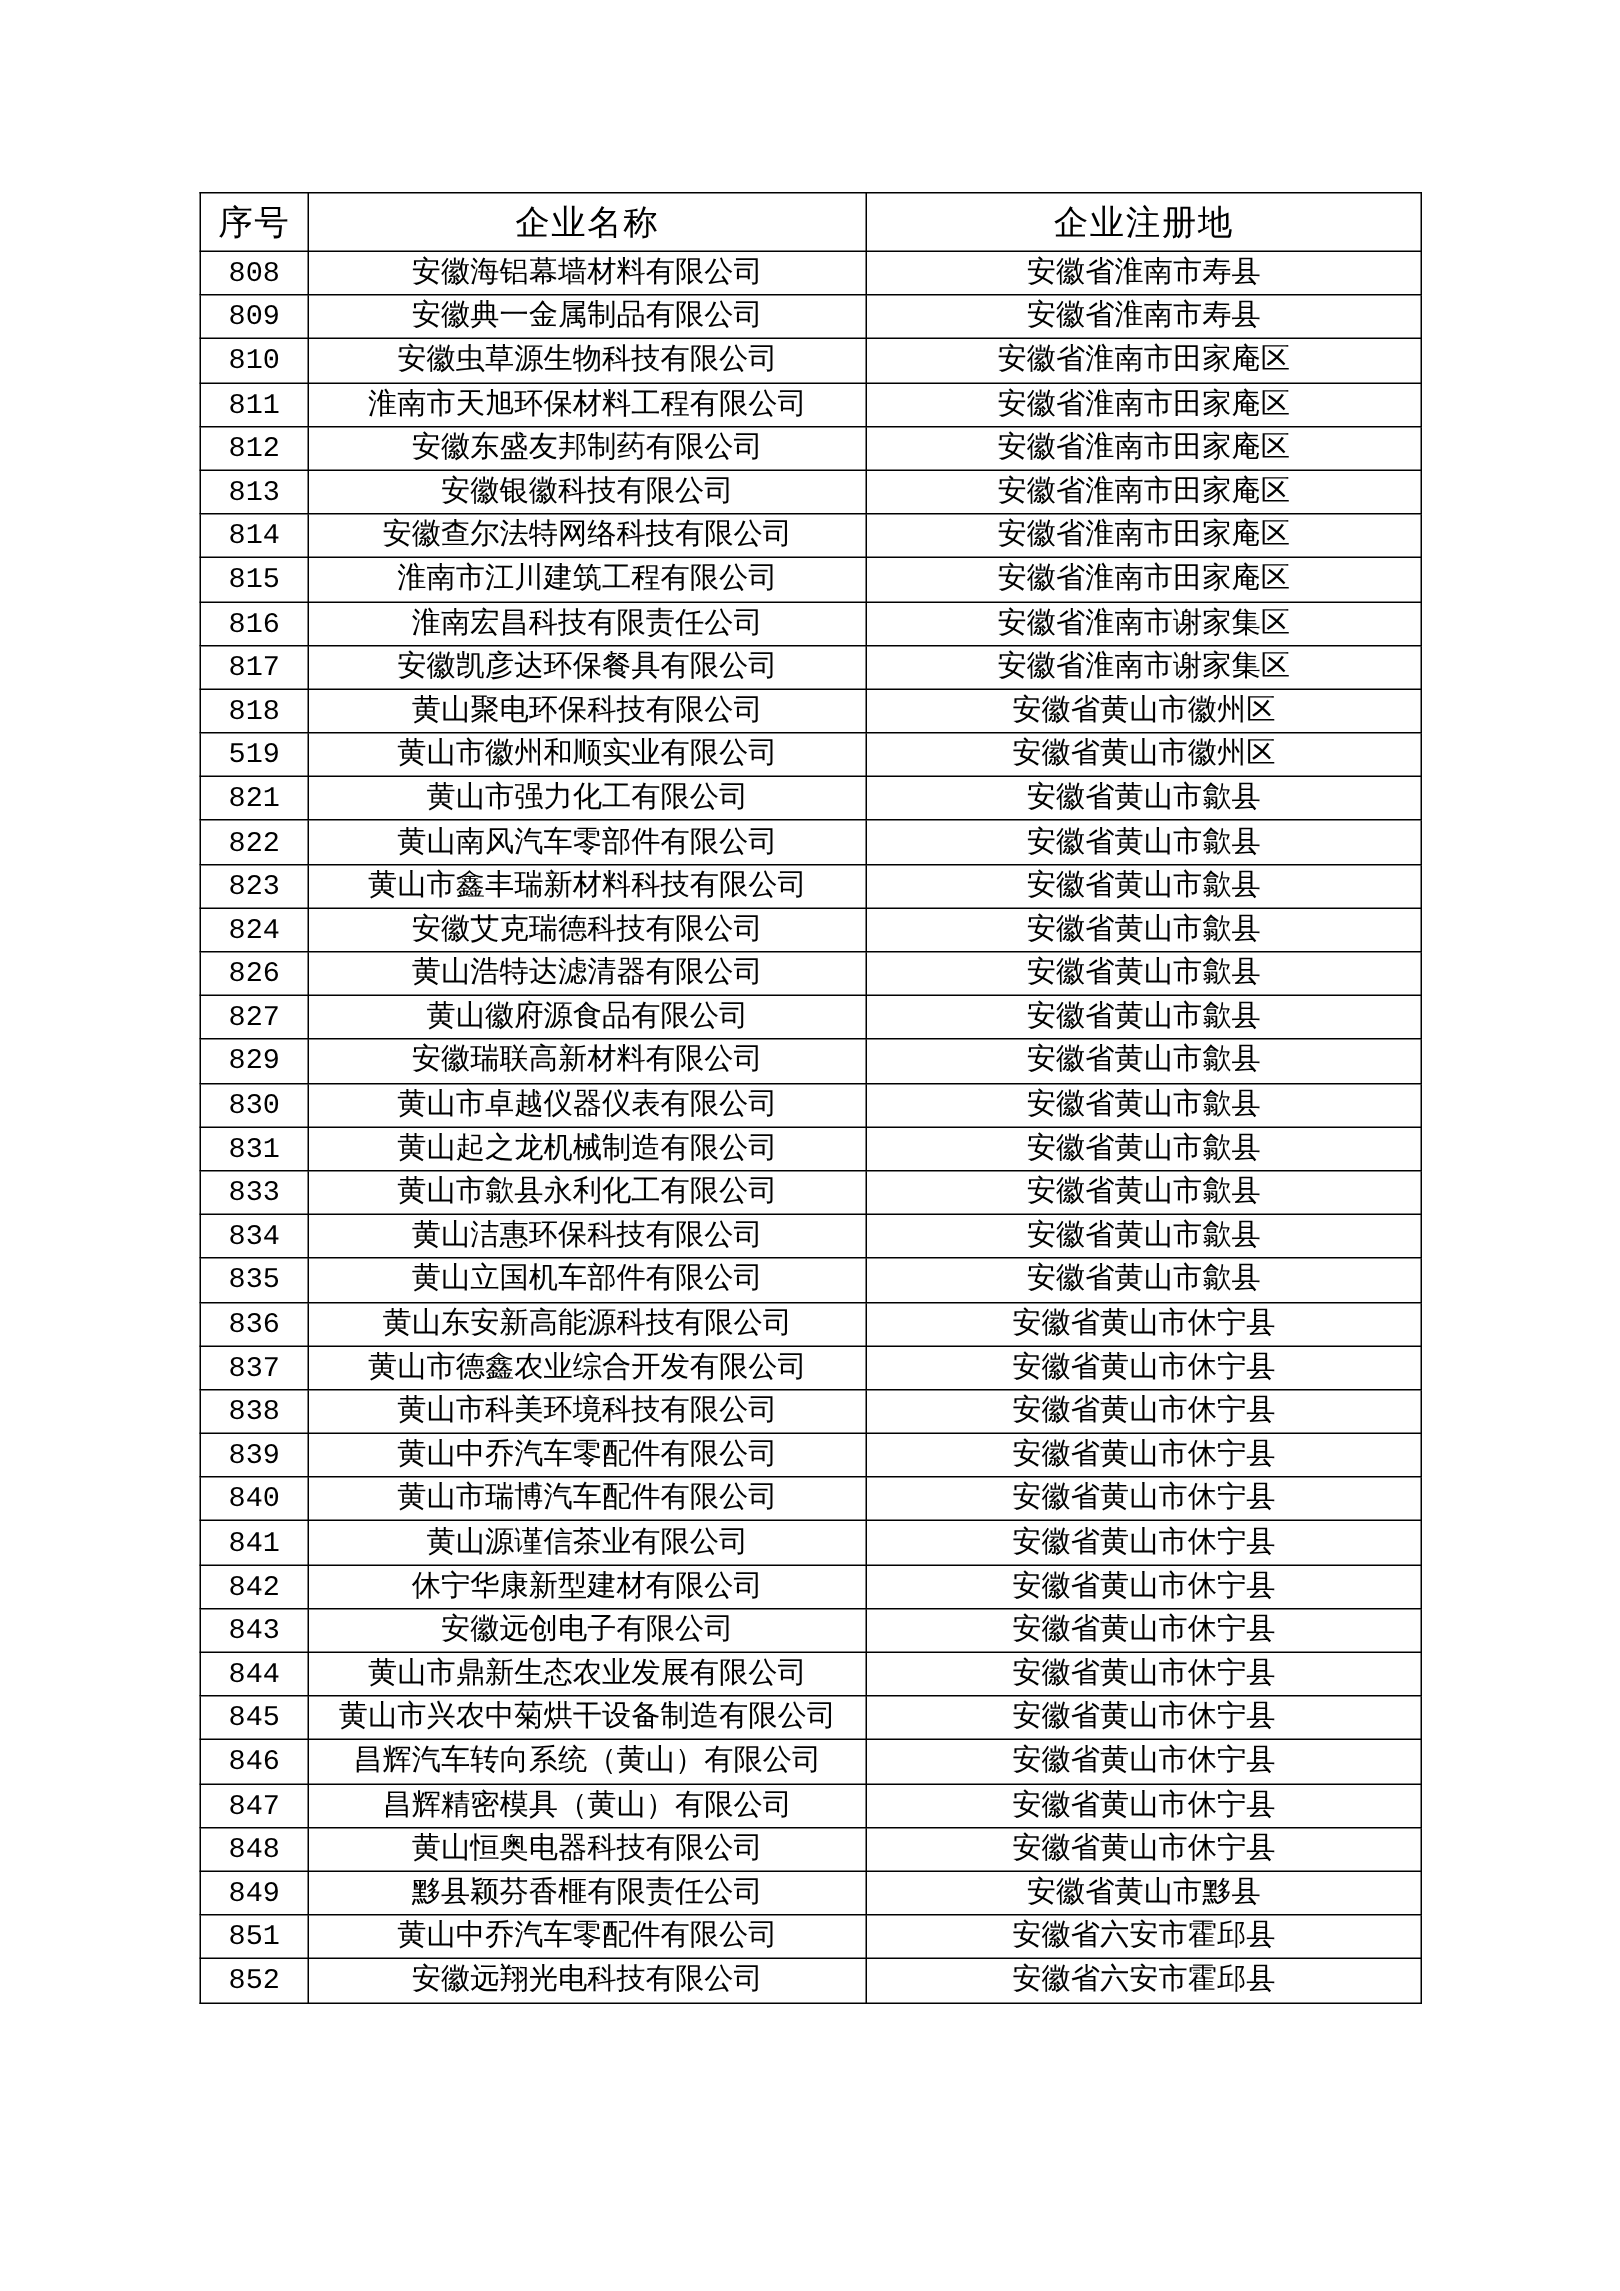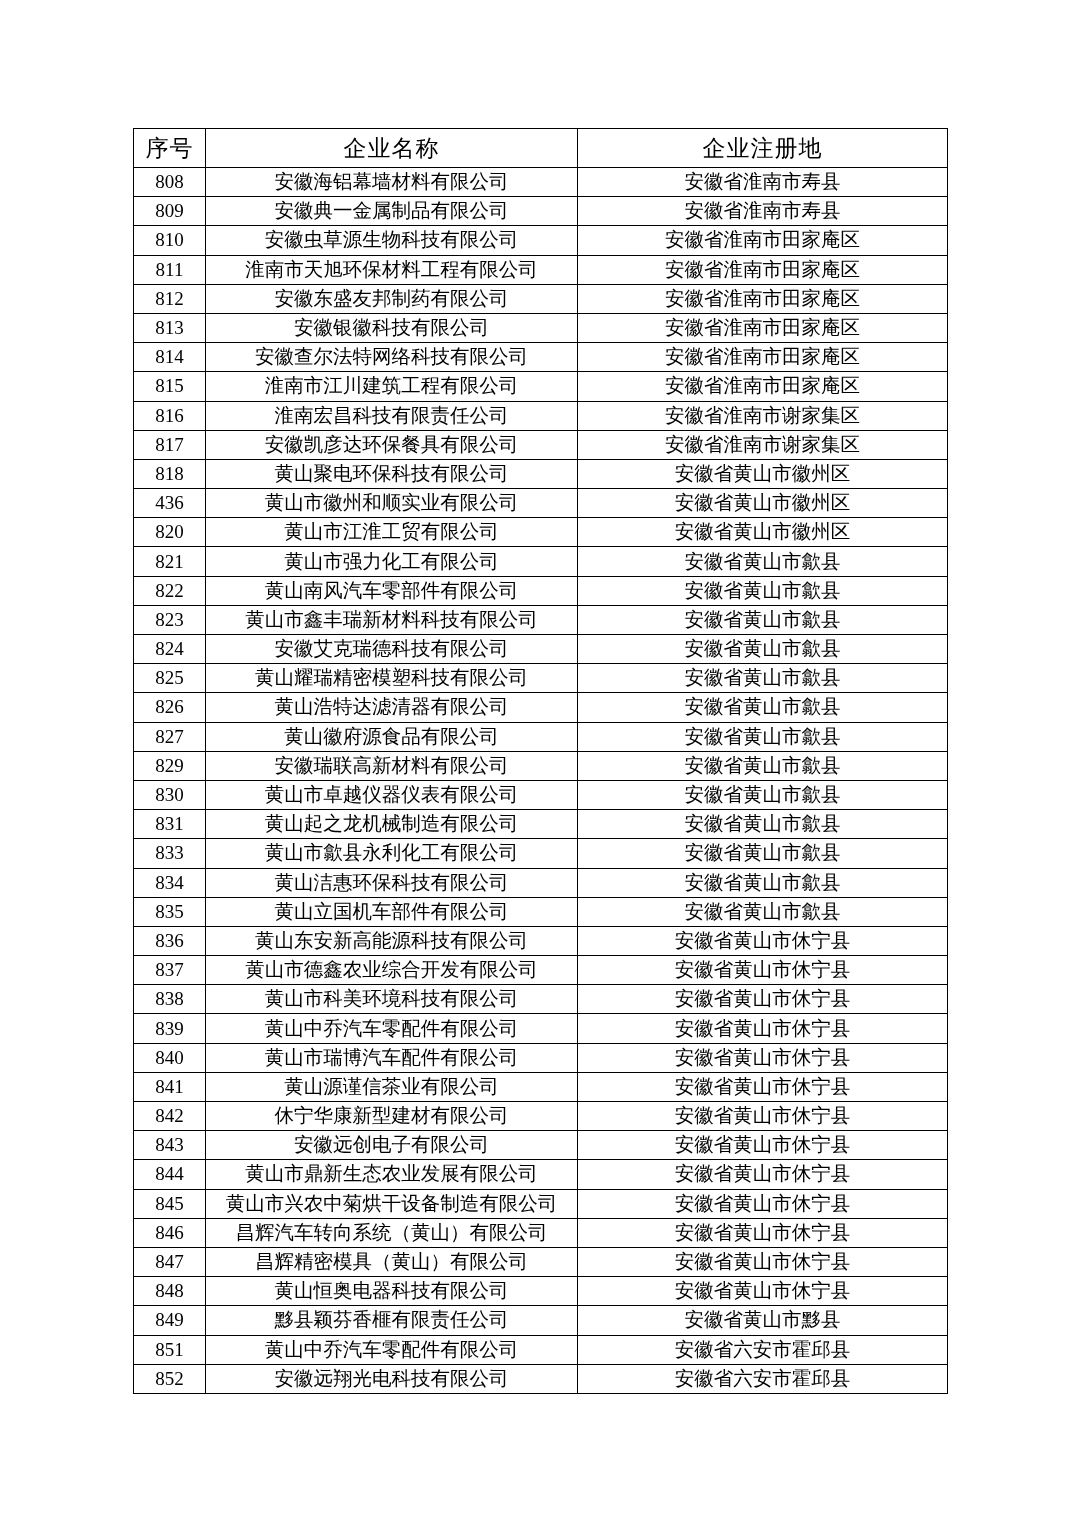--- a/index.html
+++ b/index.html
@@ -40,21 +40,21 @@
   }
   tbody td {
     height: 28.2px;
     font-size: 19.5px;
     line-height: 28px;
     white-space: nowrap;
   }
   col.c-idx { width: 72px; }
   col.c-name { width: 372px; }
   col.c-place { width: 370px; }
-  td.idx { font-family: Liberation Serif, serif; font-size: 19px; }
+  td.idx { font-family: Liberation Mono, monospace; font-size: 19px; }
 </style>
 </head>
 <body>
 
 <div class="page">
   <table class="reg-table">
     <colgroup>
       <col class="c-idx">
       <col class="c-name">
       <col class="c-place">
@@ -116,52 +116,42 @@
           <td class="idx">817</td>
           <td>安徽凯彦达环保餐具有限公司</td>
           <td>安徽省淮南市谢家集区</td>
         </tr>
         <tr>
           <td class="idx">818</td>
           <td>黄山聚电环保科技有限公司</td>
           <td>安徽省黄山市徽州区</td>
         </tr>
         <tr>
-          <td class="idx">436</td>
+          <td class="idx">519</td>
           <td>黄山市徽州和顺实业有限公司</td>
           <td>安徽省黄山市徽州区</td>
         </tr>
         <tr>
-          <td class="idx">820</td>
-          <td>黄山市江淮工贸有限公司</td>
-          <td>安徽省黄山市徽州区</td>
-        </tr>
-        <tr>
           <td class="idx">821</td>
           <td>黄山市强力化工有限公司</td>
           <td>安徽省黄山市歙县</td>
         </tr>
         <tr>
           <td class="idx">822</td>
           <td>黄山南风汽车零部件有限公司</td>
           <td>安徽省黄山市歙县</td>
         </tr>
         <tr>
           <td class="idx">823</td>
           <td>黄山市鑫丰瑞新材料科技有限公司</td>
           <td>安徽省黄山市歙县</td>
         </tr>
         <tr>
           <td class="idx">824</td>
           <td>安徽艾克瑞德科技有限公司</td>
-          <td>安徽省黄山市歙县</td>
-        </tr>
-        <tr>
-          <td class="idx">825</td>
-          <td>黄山耀瑞精密模塑科技有限公司</td>
           <td>安徽省黄山市歙县</td>
         </tr>
         <tr>
           <td class="idx">826</td>
           <td>黄山浩特达滤清器有限公司</td>
           <td>安徽省黄山市歙县</td>
         </tr>
         <tr>
           <td class="idx">827</td>
           <td>黄山徽府源食品有限公司</td>

